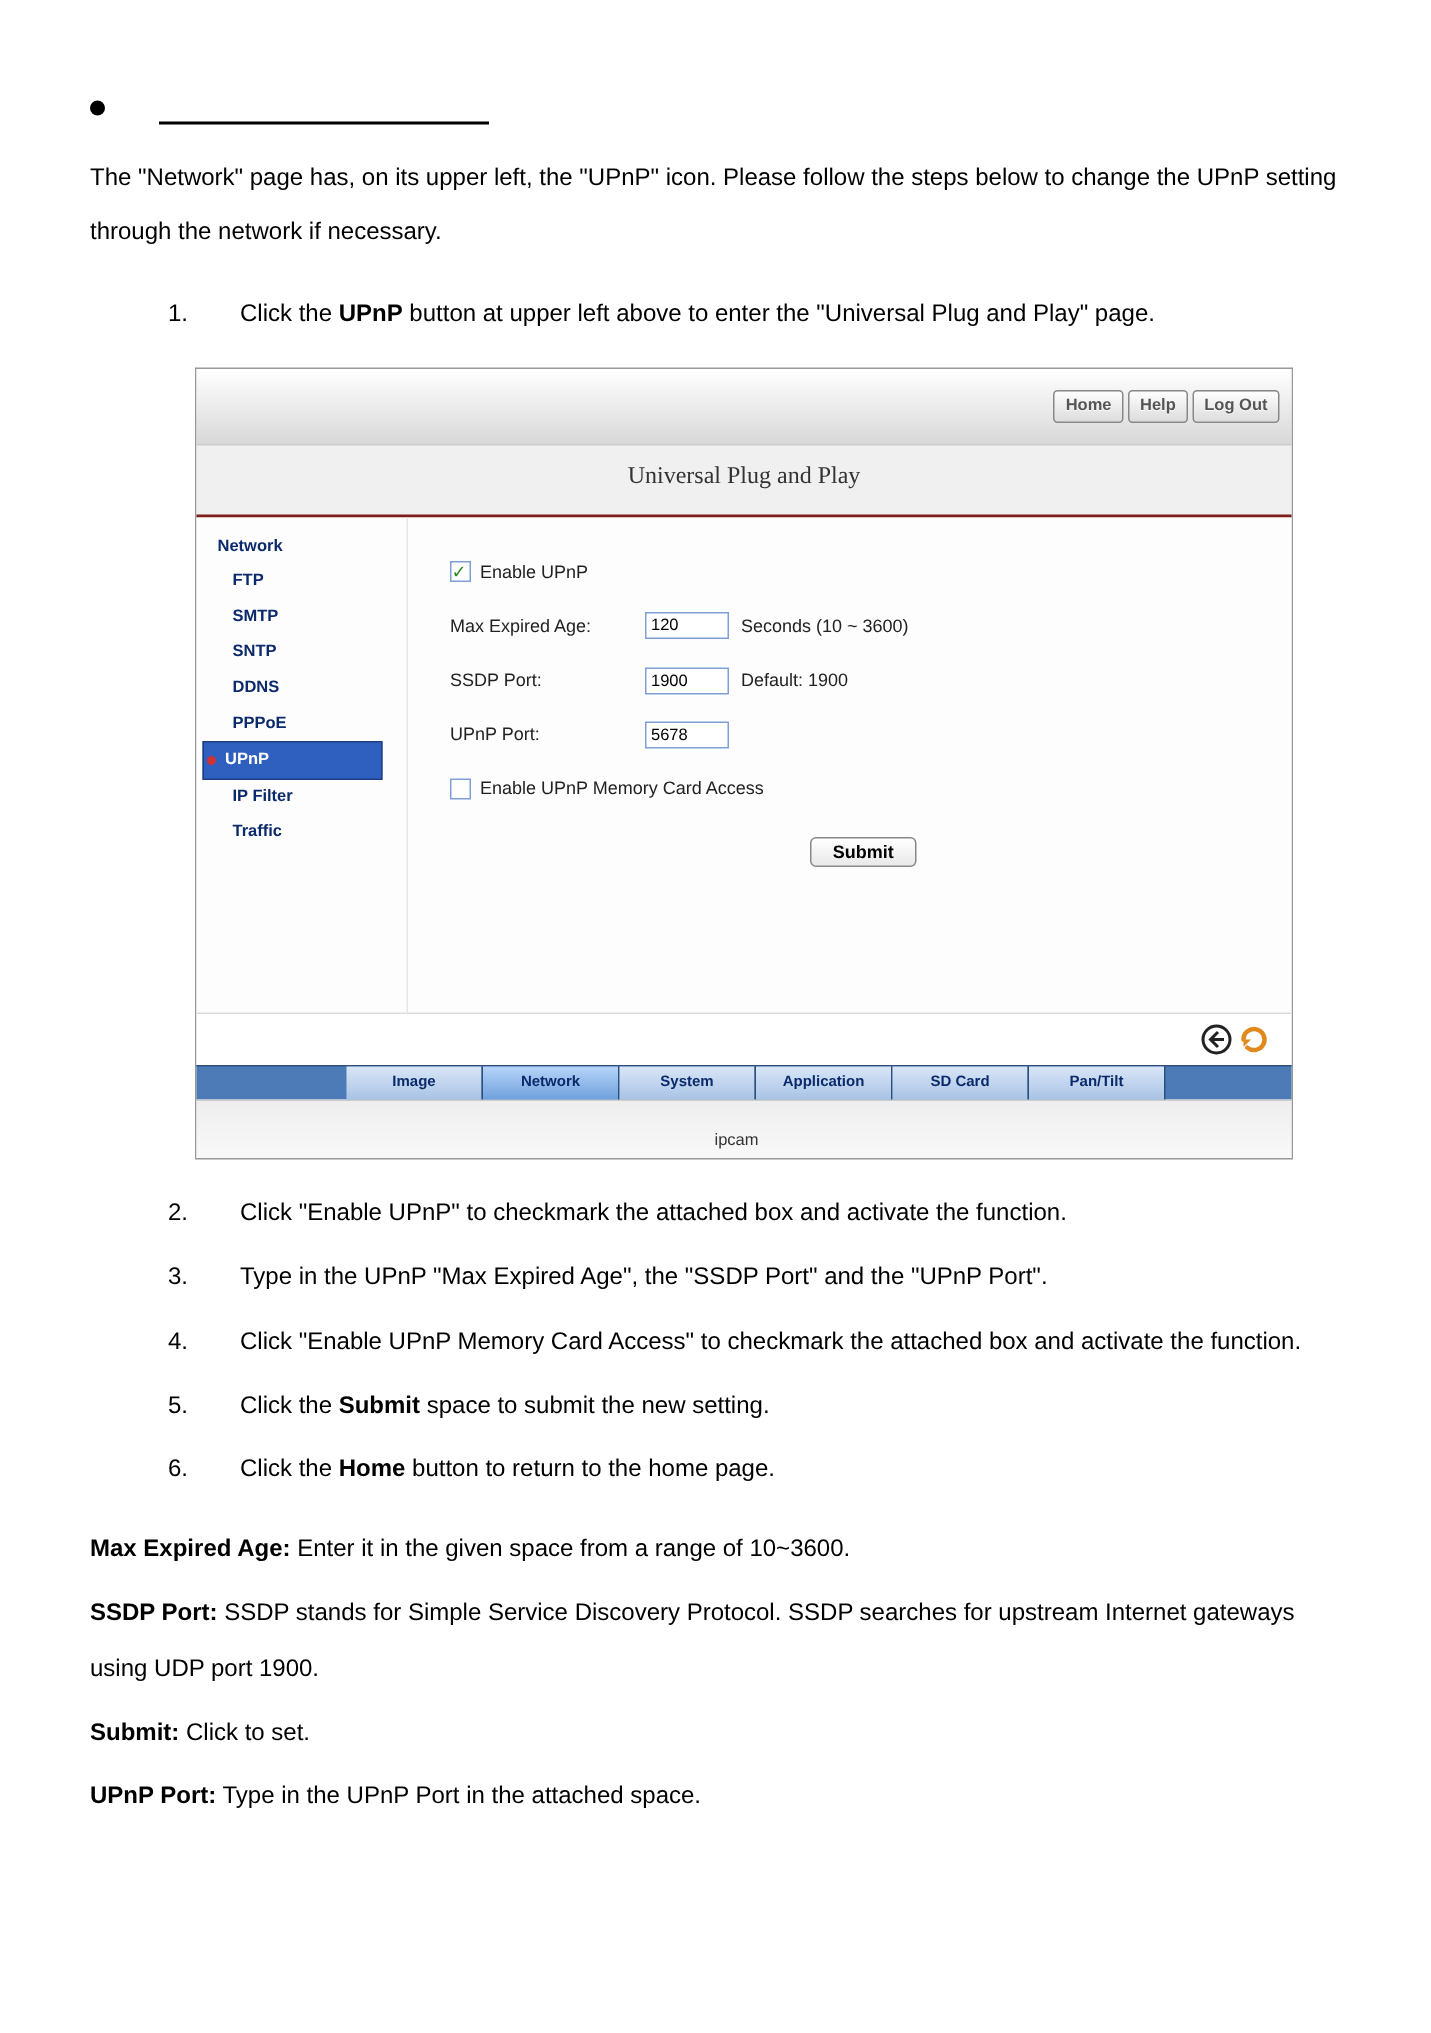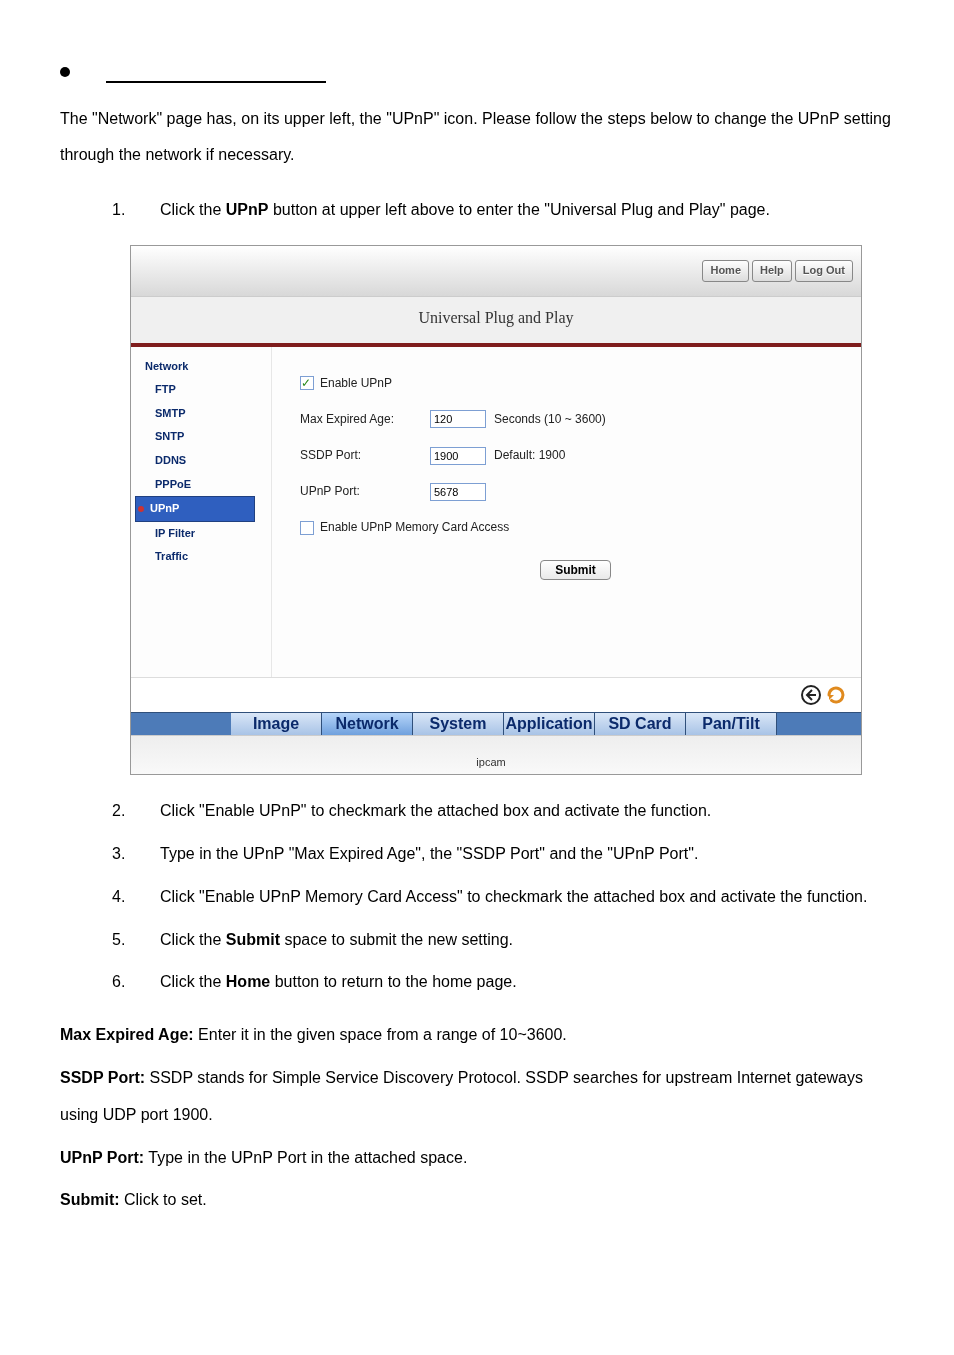--- a/index.html
+++ b/index.html
@@ -75,21 +75,21 @@
     border-radius: 3px;
     font-weight: bold;
     font-size: 11px;
     color: #555;
     text-shadow: 0 1px 0 #fff;
     cursor: pointer;
   }
   .ss-titlebar {
     background: #f0f0f0;
     border-top: 1px solid #ccc;
-    border-bottom: 4px solid #7f1d1d;
+    border-bottom: 2px solid #7f1d1d;
     text-align: center;
     padding: 8px 0 12px 0;
     font-family: Georgia, 'Times New Roman', serif;
     font-size: 16px;
     color: #333;
   }
   .ss-main {
     display: flex;
     background: #fdfdfd;
     min-height: 330px;
@@ -185,21 +185,21 @@
     display: flex;
     background: #4d7bb8;
     height: 22px;
     border-top: 1px solid #2f4f7a;
   }
   .ss-tab-spacer { width: 100px; }
   .ss-tab {
     flex: 0 0 auto;
     width: 90px;
     text-align: center;
-    font-size: 16px;
+    font-size: 10px;
     font-weight: bold;
     line-height: 22px;
     color: #0b2a6b;
     border-right: 1px solid #2f4f7a;
     background: linear-gradient(#d9e6f7, #a8c3e6);
     cursor: pointer;
   }
   .ss-tab.active {
     background: linear-gradient(#b6d5f9, #6fa0dd);
     color: #0b2a6b;
@@ -345,19 +345,19 @@
   </ol>
 
 
   <p class="desc-line">
     <b>Max Expired Age:</b><span> Enter it in the given space from a range of 10~3600.</span>
   </p>
   <p class="desc-line">
     <b>SSDP Port:</b><span> SSDP stands for Simple Service Discovery Protocol. SSDP searches for upstream Internet gateways using UDP port 1900.</span>
   </p>
   <p class="desc-line">
+    <b>Submit:</b><span> Click to set.</span>
+  </p>
+  <p class="desc-line">
     <b>UPnP Port:</b><span> Type in the UPnP Port in the attached space.</span>
   </p>
-  <p class="desc-line">
-    <b>Submit:</b><span> Click to set.</span>
-  </p>
 
 </div>
 
 </body></html>

